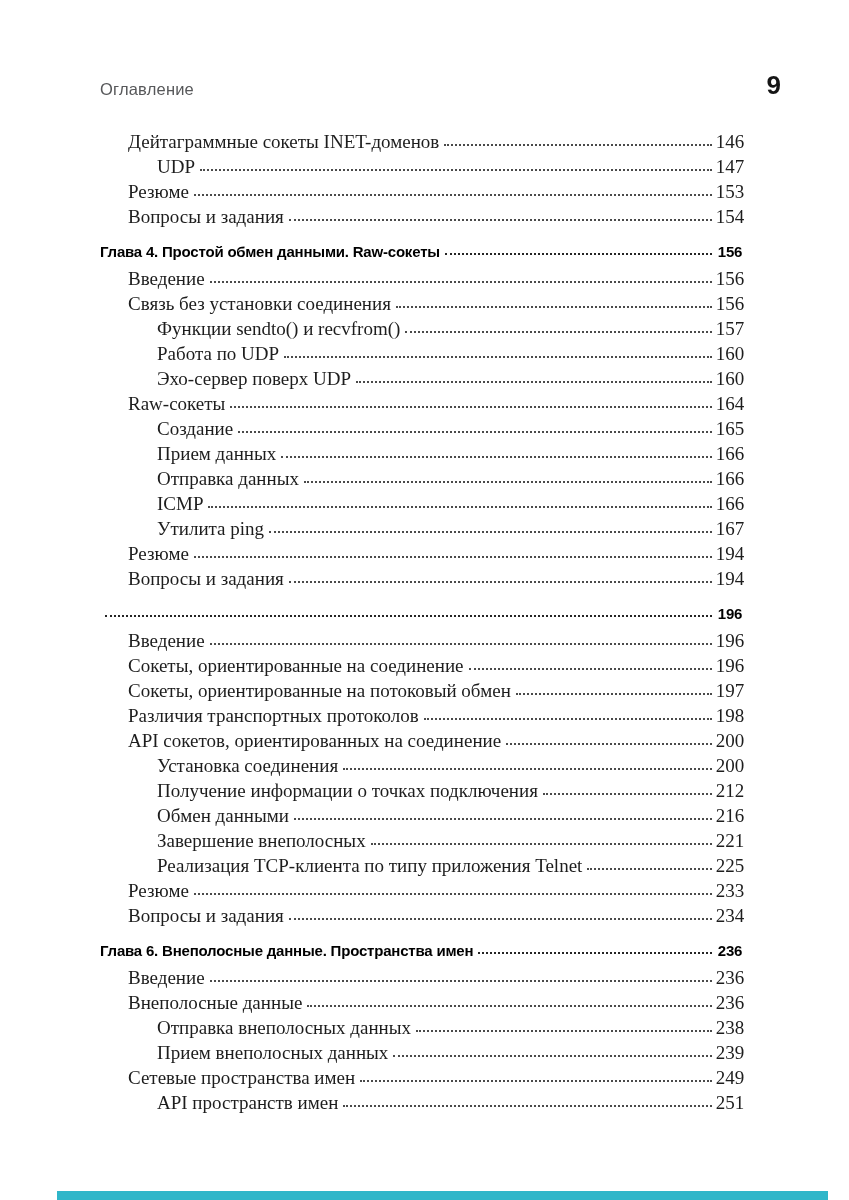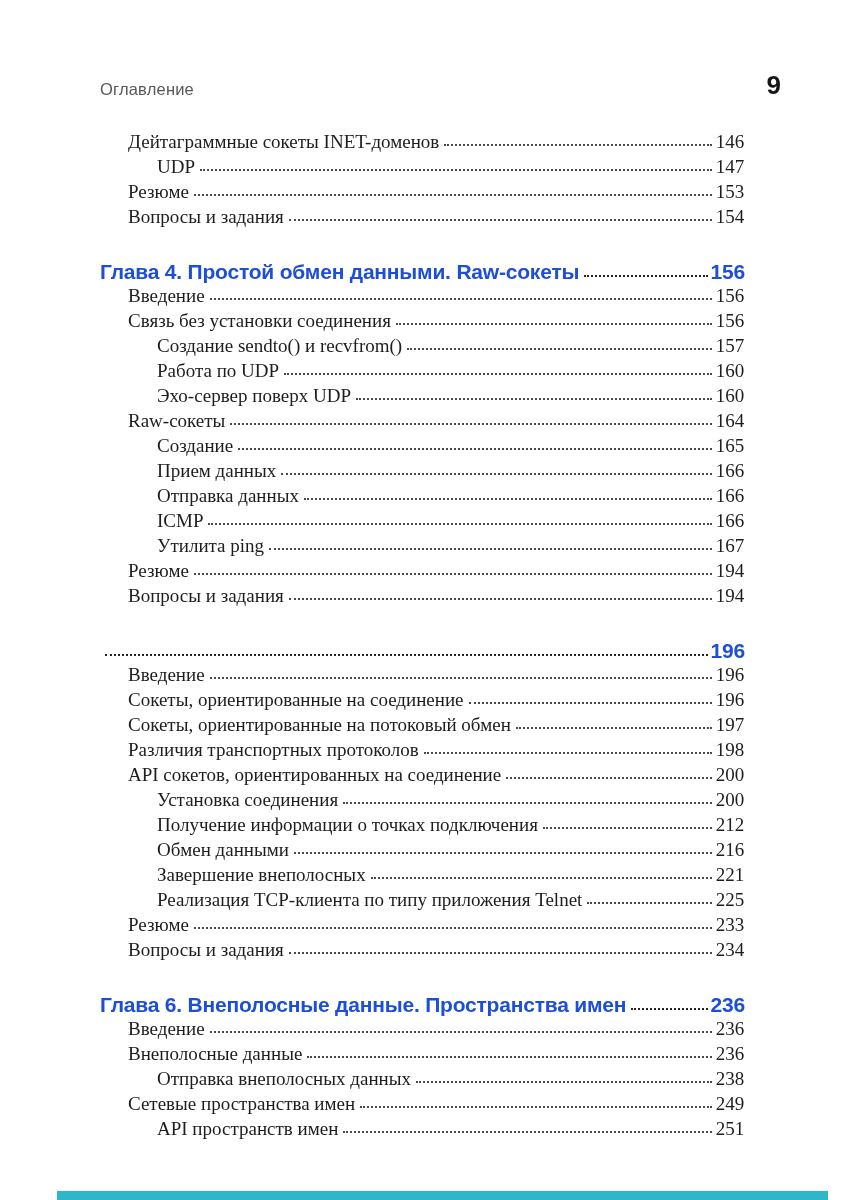--- a/index.html
+++ b/index.html
@@ -43,24 +43,24 @@
     font-size: 19px;
     color: #1d1d1d;
     cursor: pointer;
   }
   .row .lbl { white-space: nowrap; }
   .row.l1 { padding-left: 28px; }
   .row.l2 { padding-left: 57px; }
   .row.chapter {
     font-family: "Liberation Sans", sans-serif;
     font-weight: 700;
-    font-size: 21px;
-    margin-top: 29px;
+    font-size: 15px;
+    margin-top: 12px;
     letter-spacing: -0.2px;
-    color: #1d4ed8;
+    color: #000000;
   }
   .leader {
     flex: 1 1 auto;
     min-width: 8px;
     border-bottom: 2px dotted #4a4a4a;
     margin: 0 3px 3px 5px;
     transform: translateY(-2px);
   }
   .row.chapter .leader {
     border-bottom-color: #242424;
@@ -112,21 +112,21 @@
         <span class="lbl">Введение</span>
         <span class="leader"></span>
         <span class="pg">156</span>
       </div>
       <div class="row l1">
         <span class="lbl">Связь без установки соединения</span>
         <span class="leader"></span>
         <span class="pg">156</span>
       </div>
       <div class="row l2">
-        <span class="lbl">Создание sendto() и recvfrom()</span>
+        <span class="lbl">Функции sendto() и recvfrom()</span>
         <span class="leader"></span>
         <span class="pg">157</span>
       </div>
       <div class="row l2">
         <span class="lbl">Работа по UDP</span>
         <span class="leader"></span>
         <span class="pg">160</span>
       </div>
       <div class="row l2">
         <span class="lbl">Эхо-сервер поверх UDP</span>
@@ -249,20 +249,25 @@
       </div>
       <div class="row l1">
         <span class="lbl">Внеполосные данные</span>
         <span class="leader"></span>
         <span class="pg">236</span>
       </div>
       <div class="row l2">
         <span class="lbl">Отправка внеполосных данных</span>
         <span class="leader"></span>
         <span class="pg">238</span>
+      </div>
+      <div class="row l2">
+        <span class="lbl">Прием внеполосных данных</span>
+        <span class="leader"></span>
+        <span class="pg">239</span>
       </div>
       <div class="row l1">
         <span class="lbl">Сетевые пространства имен</span>
         <span class="leader"></span>
         <span class="pg">249</span>
       </div>
       <div class="row l2">
         <span class="lbl">API пространств имен</span>
         <span class="leader"></span>
         <span class="pg">251</span>

